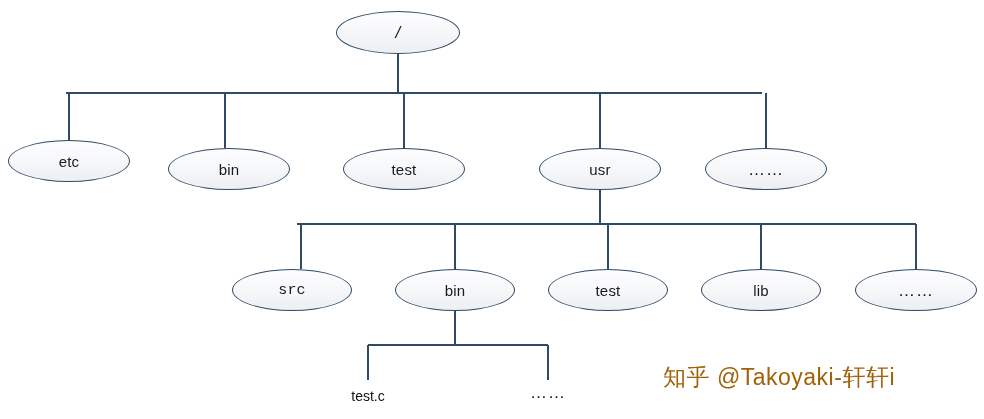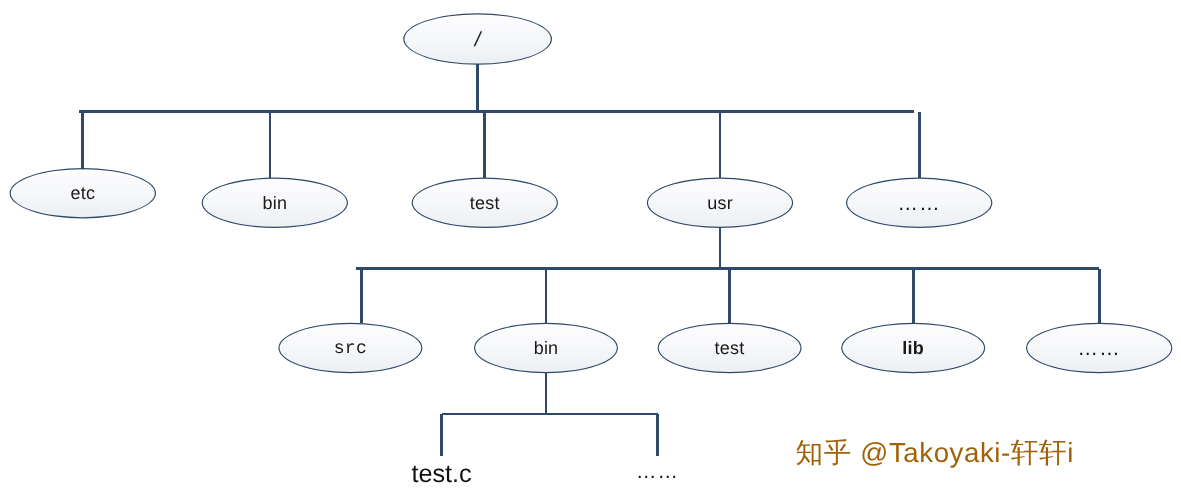--- a/index.html
+++ b/index.html
@@ -49,21 +49,21 @@
     font-style: italic;
     font-size: 17px;
   }
   .node.ellipsis .node-label {
     font-size: 17px;
     letter-spacing: 1px;
     color: #111;
   }
   .leaf-label {
     position: absolute;
-    font-size: 21px;
+    font-size: 14px;
     color: #111;
     white-space: nowrap;
     z-index: 2;
   }
   .leaf-label.ellipsis-label {
     font-size: 17px;
     letter-spacing: 1px;
   }
   .watermark {
     position: absolute;
@@ -122,21 +122,21 @@
       </div>
       <div class="node" style="left: 232px; top: 269px; width: 120px; height: 42px; font-family: Liberation Mono, monospace;">
         <span class="node-label">src</span>
       </div>
       <div class="node" style="left: 395px; top: 269px; width: 120px; height: 42px;">
         <span class="node-label">bin</span>
       </div>
       <div class="node" style="left: 548px; top: 269px; width: 120px; height: 42px;">
         <span class="node-label">test</span>
       </div>
-      <div class="node" style="left: 701px; top: 269px; width: 120px; height: 42px; font-weight: bold;">
+      <div class="node" style="left: 701px; top: 269px; width: 120px; height: 42px;">
         <span class="node-label">lib</span>
       </div>
       <div class="node ellipsis" style="left: 855px; top: 269px; width: 122px; height: 42px;">
         <span class="node-label">……</span>
       </div>
       <div class="leaf-label" style="left: 368px; top: 396px; transform: translate(-50%, -50%);">test.c</div>
       <div class="leaf-label ellipsis-label" style="left: 548px; top: 393px; transform: translate(-50%, -50%);">……</div>
     </div>
 
   <div class="watermark" style="left: 663px; top: 362px; color: #a16207; text-align: center;">知乎 @Takoyaki-轩轩i</div>

